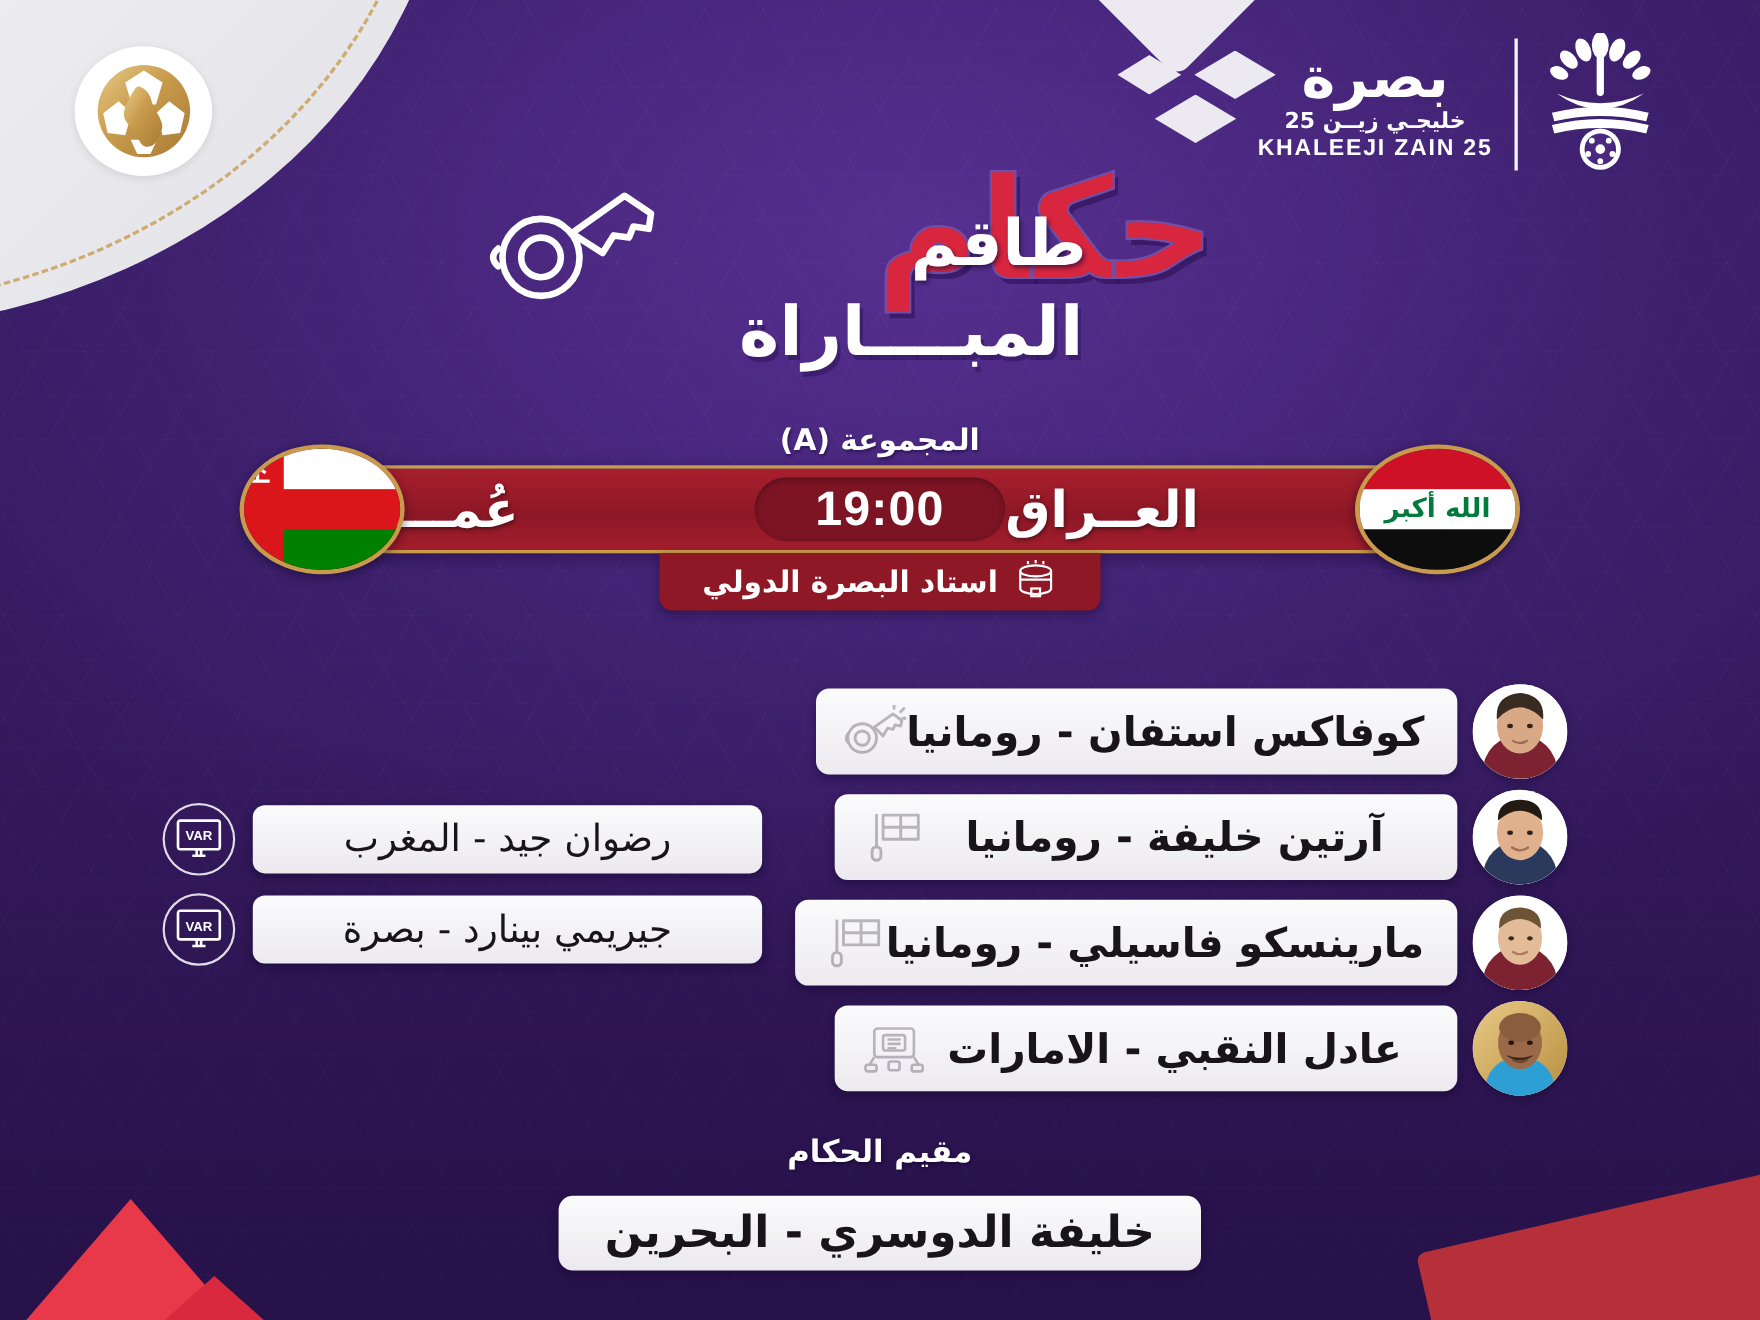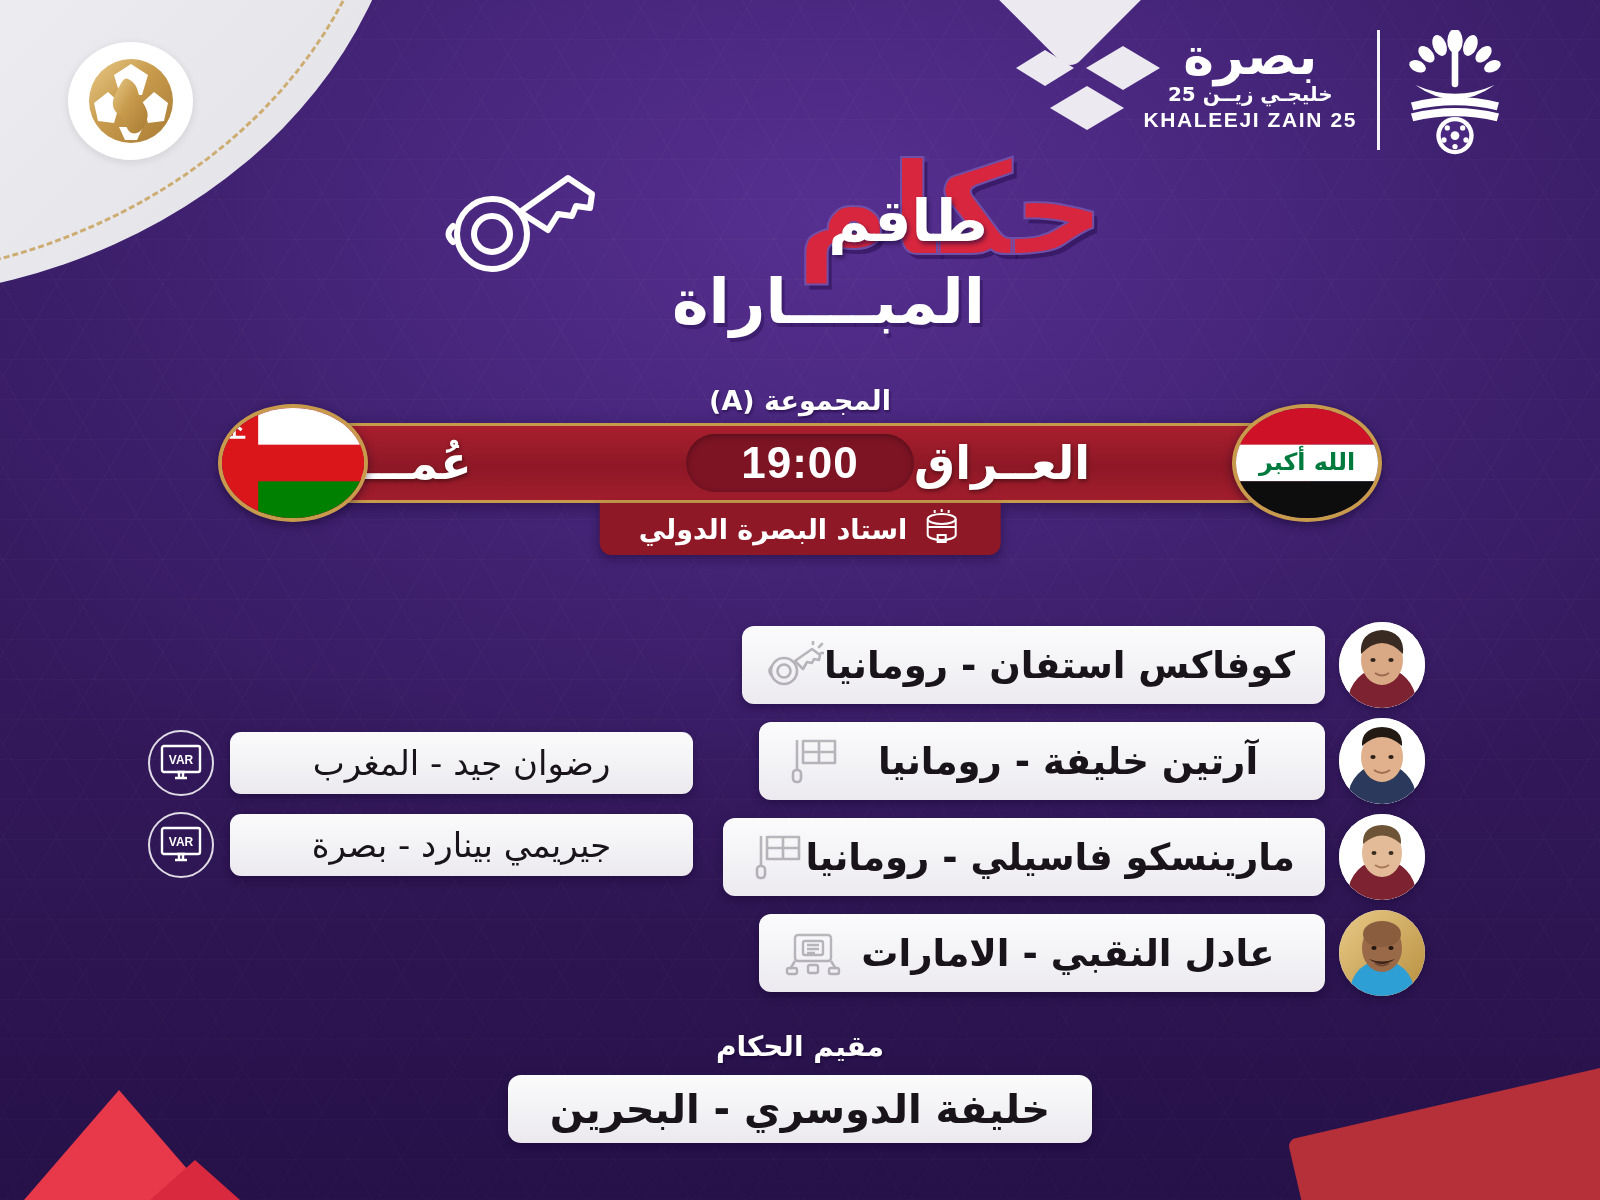--- a/index.html
+++ b/index.html
@@ -102,21 +102,21 @@
     width:340px; height:150px;
     background:#b6303a;
     transform:rotate(-13deg);
     z-index:4;
     border-radius:8px;
   }
 
   
   .tourn{
     position:absolute; right:90px; top:30px;
-    display:flex; gap:20px;
+    display:flex; align-items:center; gap:20px;
     z-index:9;
   }
   .tourn .divider{ width:3px; height:120px; background:#fff; opacity:.95; }
   .zain-block{ text-align:center; color:#fff; line-height:1; }
   .zain-ar1{
     font-size:52px; font-weight:700; letter-spacing:1px;
     margin-bottom:2px;
   }
   .zain-ar2{ font-size:20px; font-weight:700; letter-spacing:0px; margin-bottom:5px; }
   .zain-en{
@@ -283,21 +283,21 @@
     color:#fff; font-size:28px; font-weight:700;
     text-shadow:1px 2px 3px rgba(20,4,45,.6);
     margin-bottom:12px;
   }
   .assessor-card{
     display:inline-flex; align-items:center; justify-content:center;
     height:68px; padding:0 42px;
     background:linear-gradient(180deg,#fbfbfc 0%,#ebe9ee 100%);
     border-radius:13px;
     box-shadow:0 4px 10px rgba(15,3,40,.38);
-    color:#181419; font-size:40px; font-weight:700;
+    color:#181419; font-size:40px; font-weight:700;margin-top:12px;
   }
 </style>
 </head>
 <body>
 
 <div id="poster">
 
   <div class="red-sliver"></div>
 
   <div class="tri-wrap">

